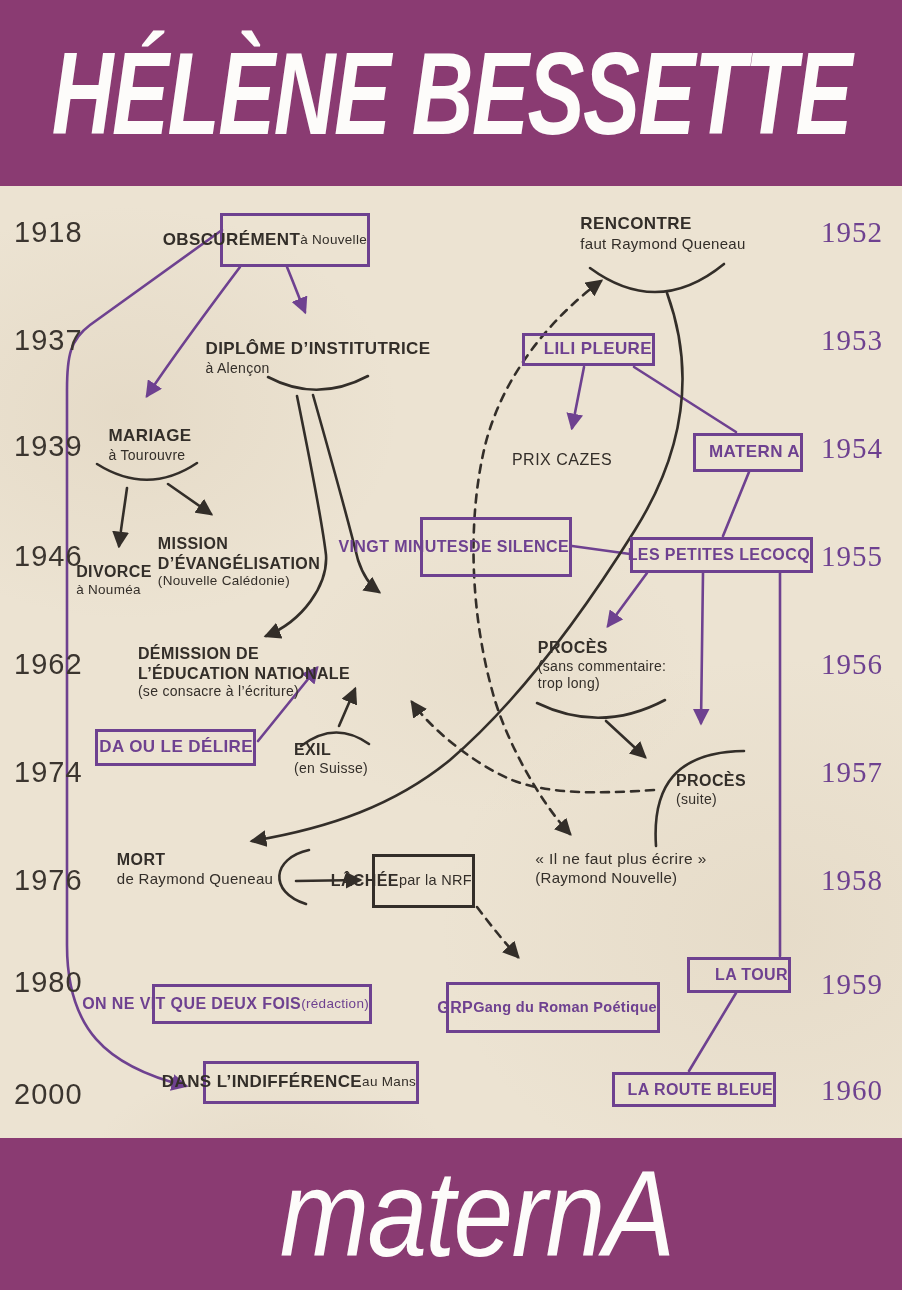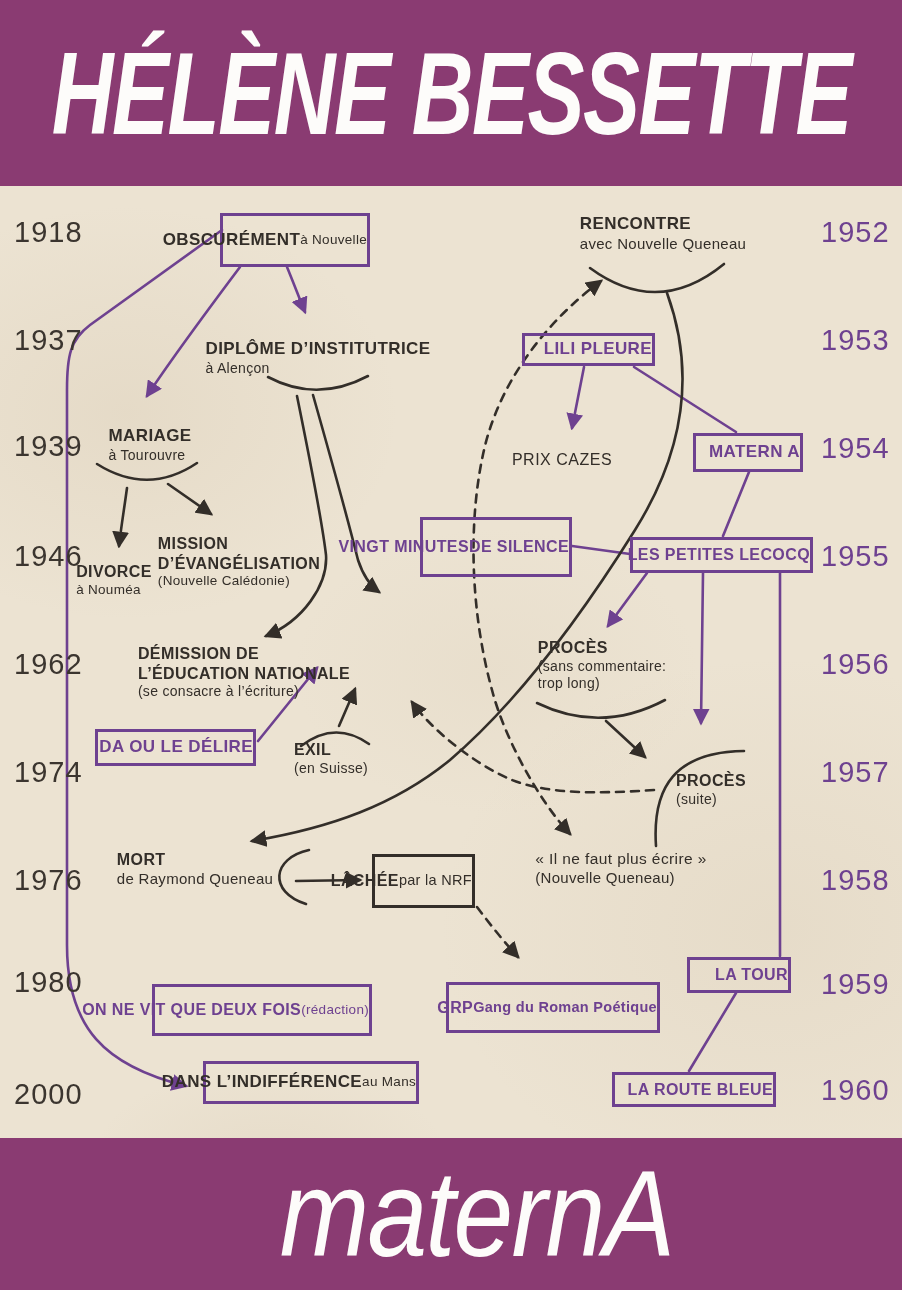--- a/index.html
+++ b/index.html
@@ -15,21 +15,21 @@
   .band.top{top:0;height:186px;}
   .band.bottom{top:1138px;height:152px;}
   .band .big{color:#fdfcfa;white-space:nowrap;}
   .title-text{display:inline-block;font-size:117px;font-weight:700;letter-spacing:-2px;
     transform:scaleX(.73);transform-origin:50% 50%;}
   .footer-text{display:inline-block;font-size:122px;font-weight:400;letter-spacing:-2px;
     transform:scaleX(.88);margin-left:52px;}
   svg.wires{position:absolute;left:0;top:0;z-index:1;pointer-events:none;}
   .yr{position:absolute;z-index:2;font-size:29px;letter-spacing:1px;white-space:nowrap;}
   .yr.l{color:#3b352f;}
-  .yr.r{color:#6e4190;}
+  .yr.r{color:#6e4190;font-family:Liberation Serif, serif;}
   .lbl{position:absolute;z-index:2;transform:translateX(-50%);
     color:#332e29;white-space:nowrap;line-height:1.22;}
   .lbl .t{font-weight:700;font-size:16px;letter-spacing:.4px;}
   .lbl .t.md{font-weight:700;font-size:17px;}
   .lbl .s{font-weight:400;font-size:14px;letter-spacing:.3px;}
   .bx{position:absolute;z-index:2;border:3px solid #6e4190;box-sizing:border-box;
     display:flex;flex-direction:row;align-items:center;justify-content:flex-end;
     text-align:center;line-height:1.2;white-space:nowrap;}
   .bx .t{font-weight:700;font-size:16px;letter-spacing:.4px;}
   .bx .s{font-weight:400;font-size:13.5px;letter-spacing:.3px;}
@@ -143,21 +143,21 @@
 
   <div class="bx purple-text" style="left:630px;top:537px;width:183px;height:36px">
     <div class="t">LES PETITES LECOCQ</div>
   </div>
 
   <div class="bx ink-text ink-border" style="left:372px;top:854px;width:103px;height:54px">
     <div class="t">LÂCHÉE</div>
     <div class="s" style="font-size:14.5px">par la NRF</div>
   </div>
 
-  <div class="bx purple-text" style="left:152px;top:984px;width:220px;height:52px">
+  <div class="bx purple-text" style="left:152px;top:984px;width:220px;height:40px">
     <div class="t">ON NE VIT QUE DEUX FOIS</div>
     <div class="s">(rédaction)</div>
   </div>
 
   <div class="bx purple-text grp" style="left:446px;top:982px;width:214px;height:51px">
     <div class="t">GRP</div>
     <div class="s">Gang du Roman Poétique</div>
   </div>
 
   <div class="bx purple-text" style="left:687px;top:957px;width:104px;height:36px">
@@ -168,21 +168,21 @@
     <div class="t" style="font-size:17px">DANS L’INDIFFÉRENCE</div>
     <div class="s">au Mans</div>
   </div>
 
   <div class="bx purple-text" style="left:612px;top:1072px;width:164px;height:35px">
     <div class="t">LA ROUTE BLEUE</div>
   </div>
 
   <div class="lbl" style="left:663px;top:214px">
     <div class="t md">RENCONTRE</div>
-    <div class="s" style="font-size:15px">avec Nouvelle Queneau</div>
+    <div class="s" style="font-size:15px">faut Raymond Queneau</div>
   </div>
 
   <div class="lbl" style="left:318px;top:339px">
     <div class="t md">DIPLÔME D’INSTITUTRICE</div>
     <div class="s">à Alençon</div>
   </div>
 
   <div class="lbl" style="left:150px;top:426px">
     <div class="t md">MARIAGE</div>
     <div class="s">à Tourouvre</div>
@@ -226,20 +226,20 @@
     <div class="s">(suite)</div>
   </div>
 
   <div class="lbl" style="left:195px;top:850px">
     <div class="t">MORT</div>
     <div class="s" style="font-size:15px">de Raymond Queneau</div>
   </div>
 
   <div class="lbl" style="left:621px;top:850px">
     <div class="s" style="font-size:15.5px;letter-spacing:.4px">« Il ne faut plus écrire »</div>
-    <div class="s" style="font-size:15px">(Nouvelle Queneau)</div>
+    <div class="s" style="font-size:15px">(Raymond Nouvelle)</div>
   </div>
 
   <div class="band bottom">
     <div class="big footer-text">maternA</div>
   </div>
 
 </div>
 
 </body></html>

